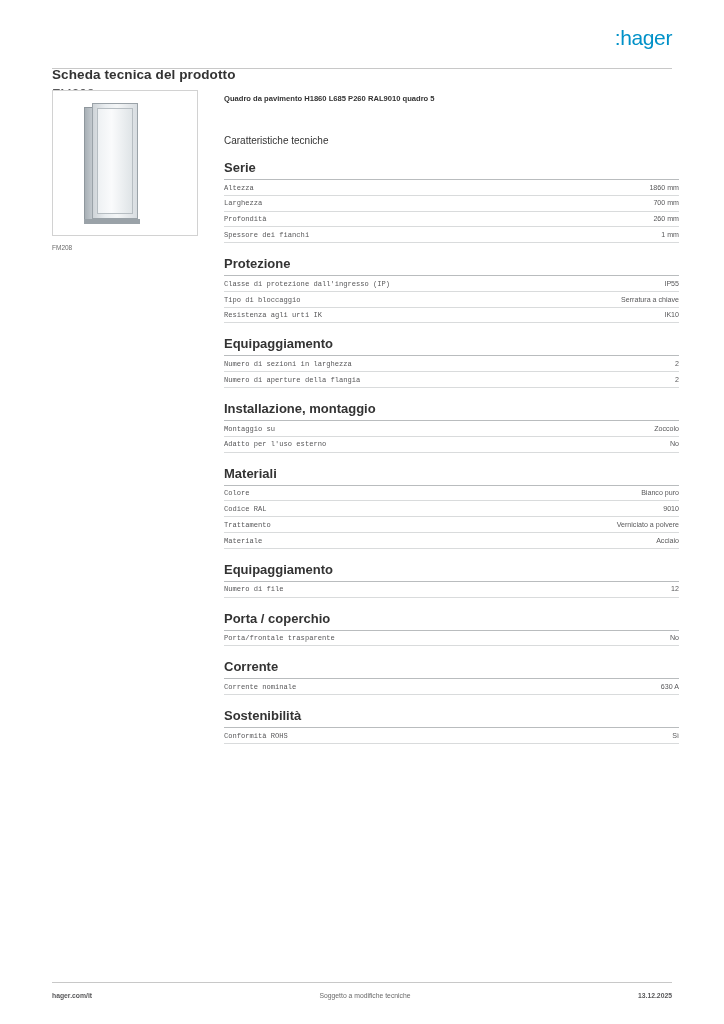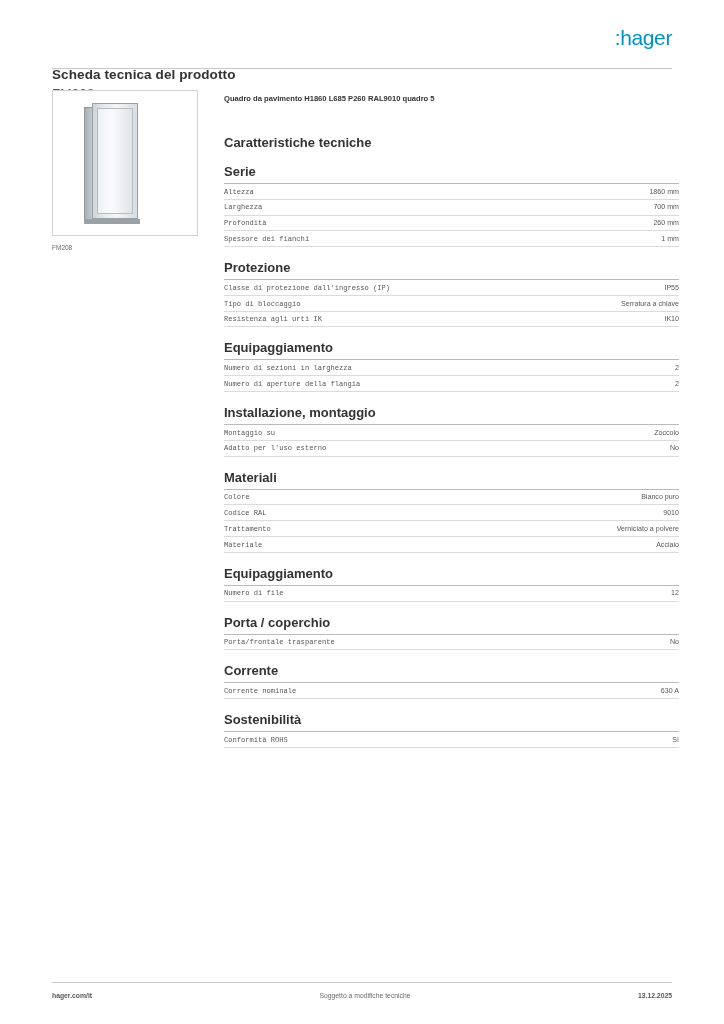--- a/index.html
+++ b/index.html
@@ -118,22 +118,22 @@
     width: 455px;
     margin-left: 7px;
   }
   .product-name {
     font-size: 7.6px;
     font-weight: bold;
     color: #333333;
     margin-bottom: 32px;
   }
   .section-title {
-    font-size: 13px;
-    font-weight: bold;
+    font-size: 10px;
+    font-weight: normal;
     color: #333333;
     margin-bottom: 14px;
   }
   .group {
     margin-top: 13px;
   }
   .group:first-of-type { margin-top: 0; }
   .group-title {
     font-size: 13px;
     font-weight: bold;

